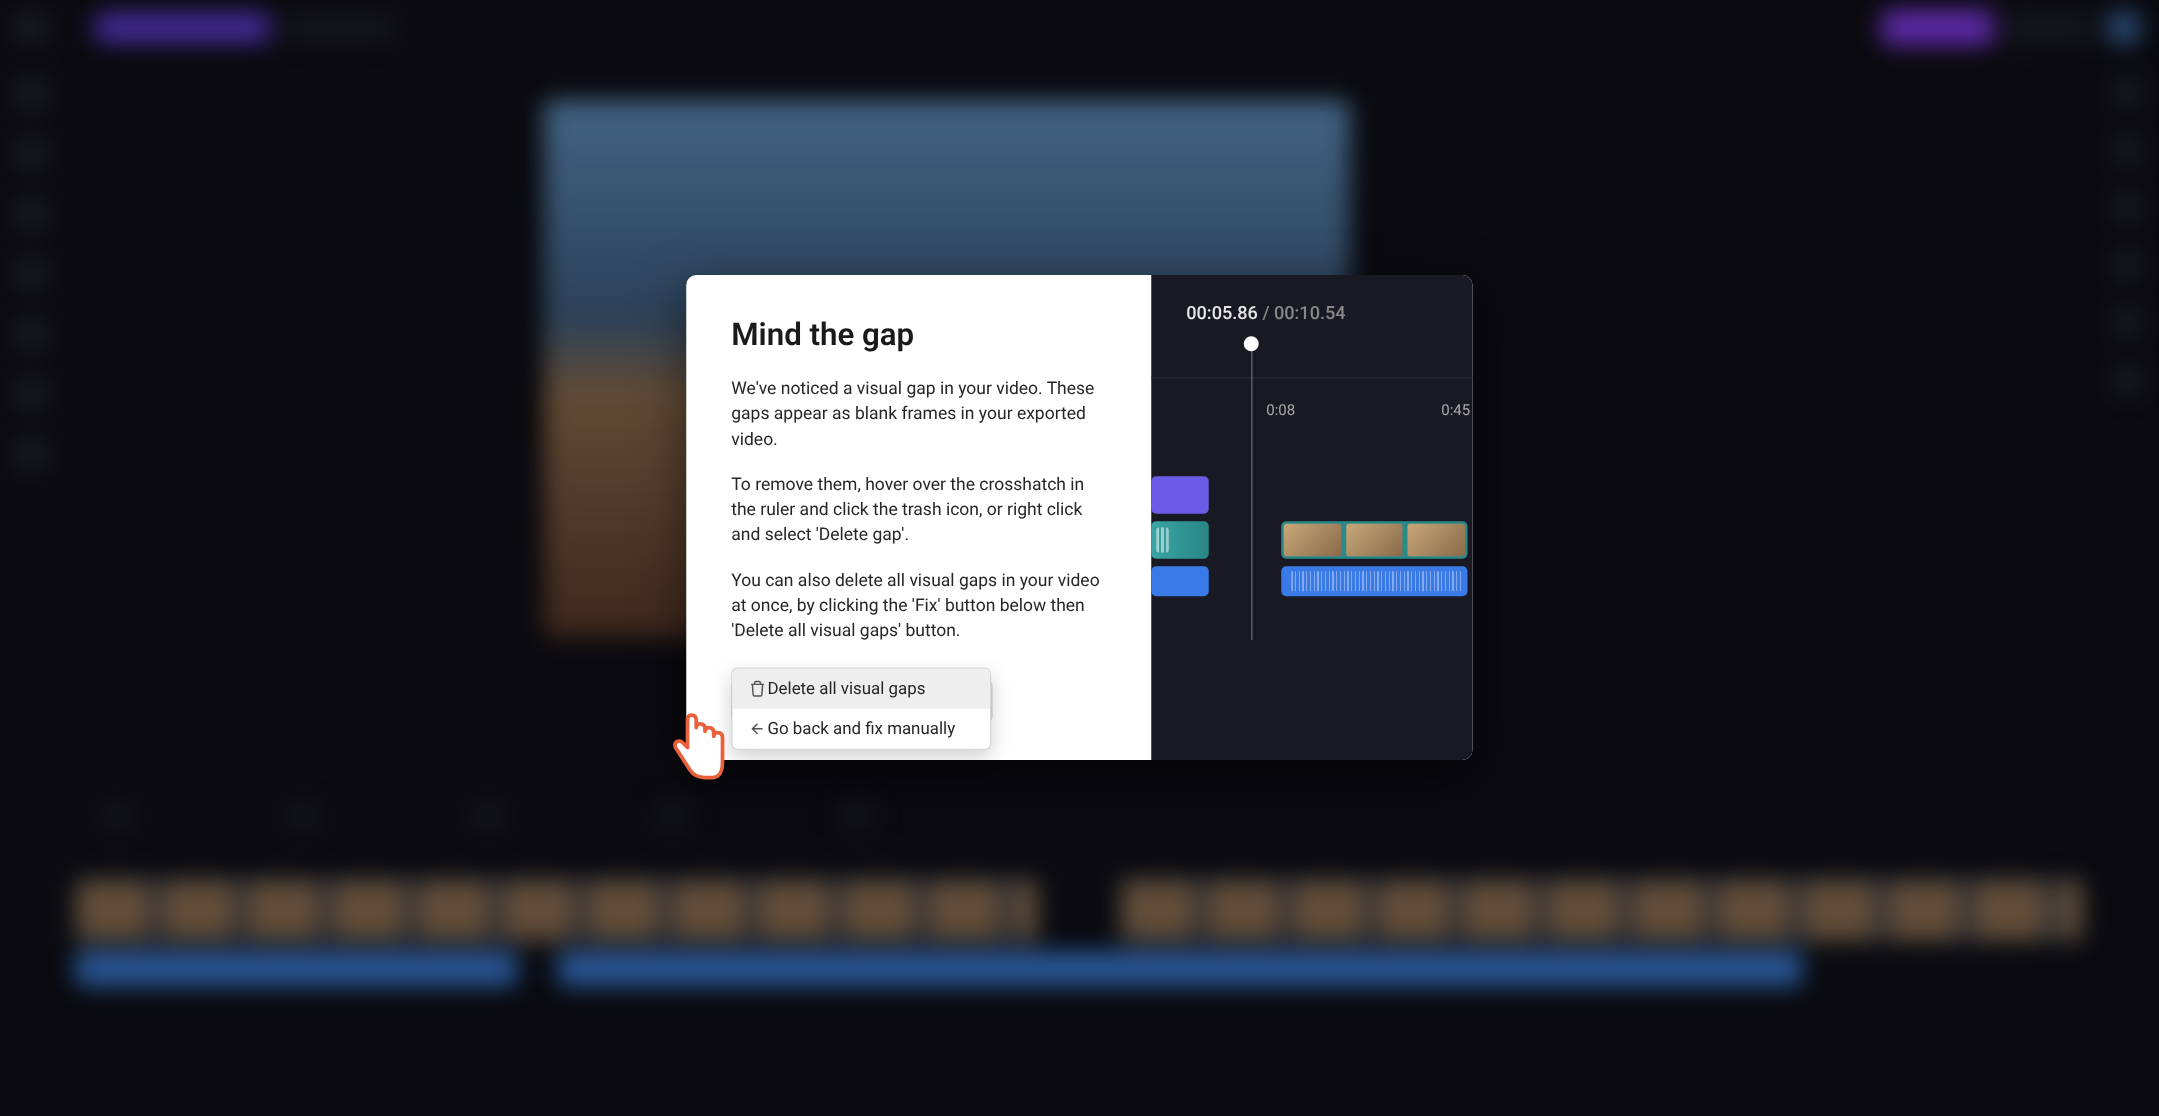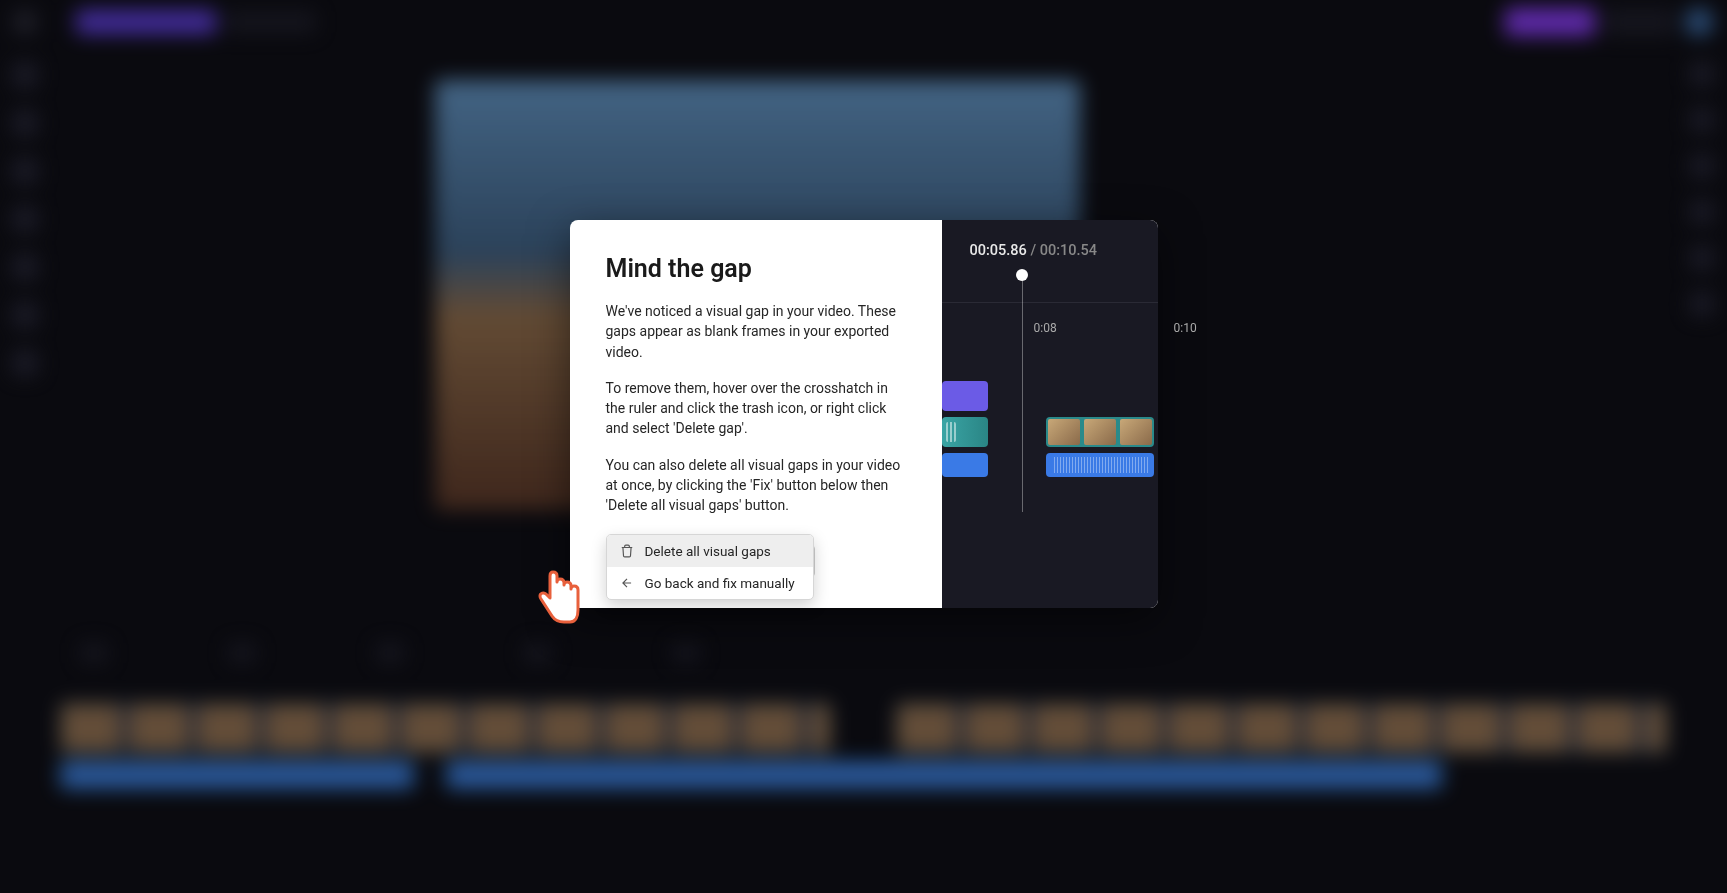--- a/index.html
+++ b/index.html
@@ -168,32 +168,31 @@
   width: 208px;
   background: #fff;
   border: 1px solid #d6d6d6;
   border-radius: 5px;
   box-shadow: 0 6px 16px rgba(0,0,0,0.18);
   overflow: hidden;
 }
 .dropdown-item {
   display: flex;
   align-items: flex-start;
-  gap: 10px;
   padding: 8px 12px;
   font-size: 13.5px;
   color: #262626;
   cursor: pointer;
 }
 .dropdown-item.hover { background: #eeeeee; }
 .dropdown-item .ico { width: 16px; height: 16px; display: flex; align-items: center; justify-content: center; color: #555; }
 
 
 .modal-right {
-  width: 216px;
+  width: 257px;
   background: #191923;
   border-top-right-radius: 8px;
   border-bottom-right-radius: 8px;
   padding: 22px 0 16px 0;
   position: relative;
   display: flex;
   flex-direction: column;
 }
 .tc {
   font-size: 14.5px;
@@ -327,21 +326,21 @@
       </div>
     </div>
 
     <div class="modal-right">
       <div class="tc">
         <span>00:05.86</span><span class="total"><span> / </span><span>00:10.54</span></span>
       </div>
       <div class="ruler">
         <div class="playhead"></div>
         <span class="tick" style="left:92px">0:08</span>
-        <span class="tick" style="left:232px">0:10</span>
+        <span class="tick" style="left:232px">0:45</span>
       </div>
       <div class="mini-tracks">
         <div class="mtrack">
           <div class="mclip purple-a"></div>
         </div>
         <div class="mtrack">
           <div class="mclip teal-a">
               <span class="handle"></span>
             </div>
           <div class="mclip teal-b">

